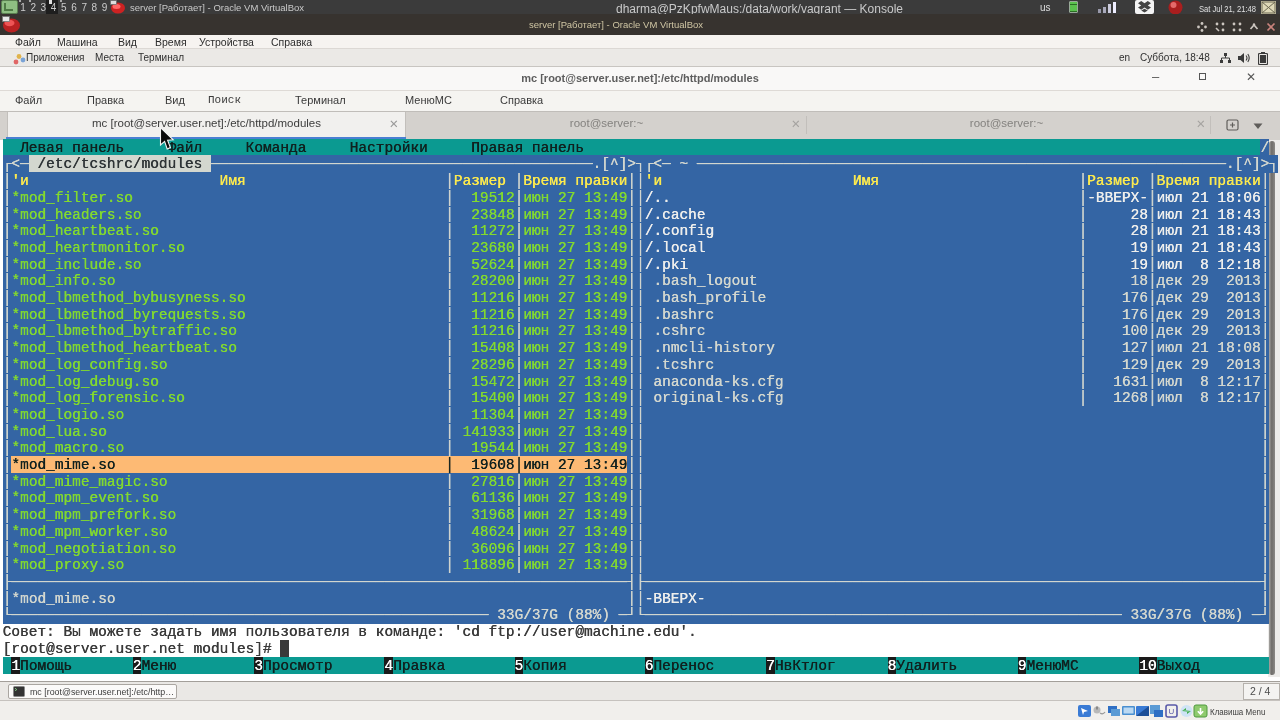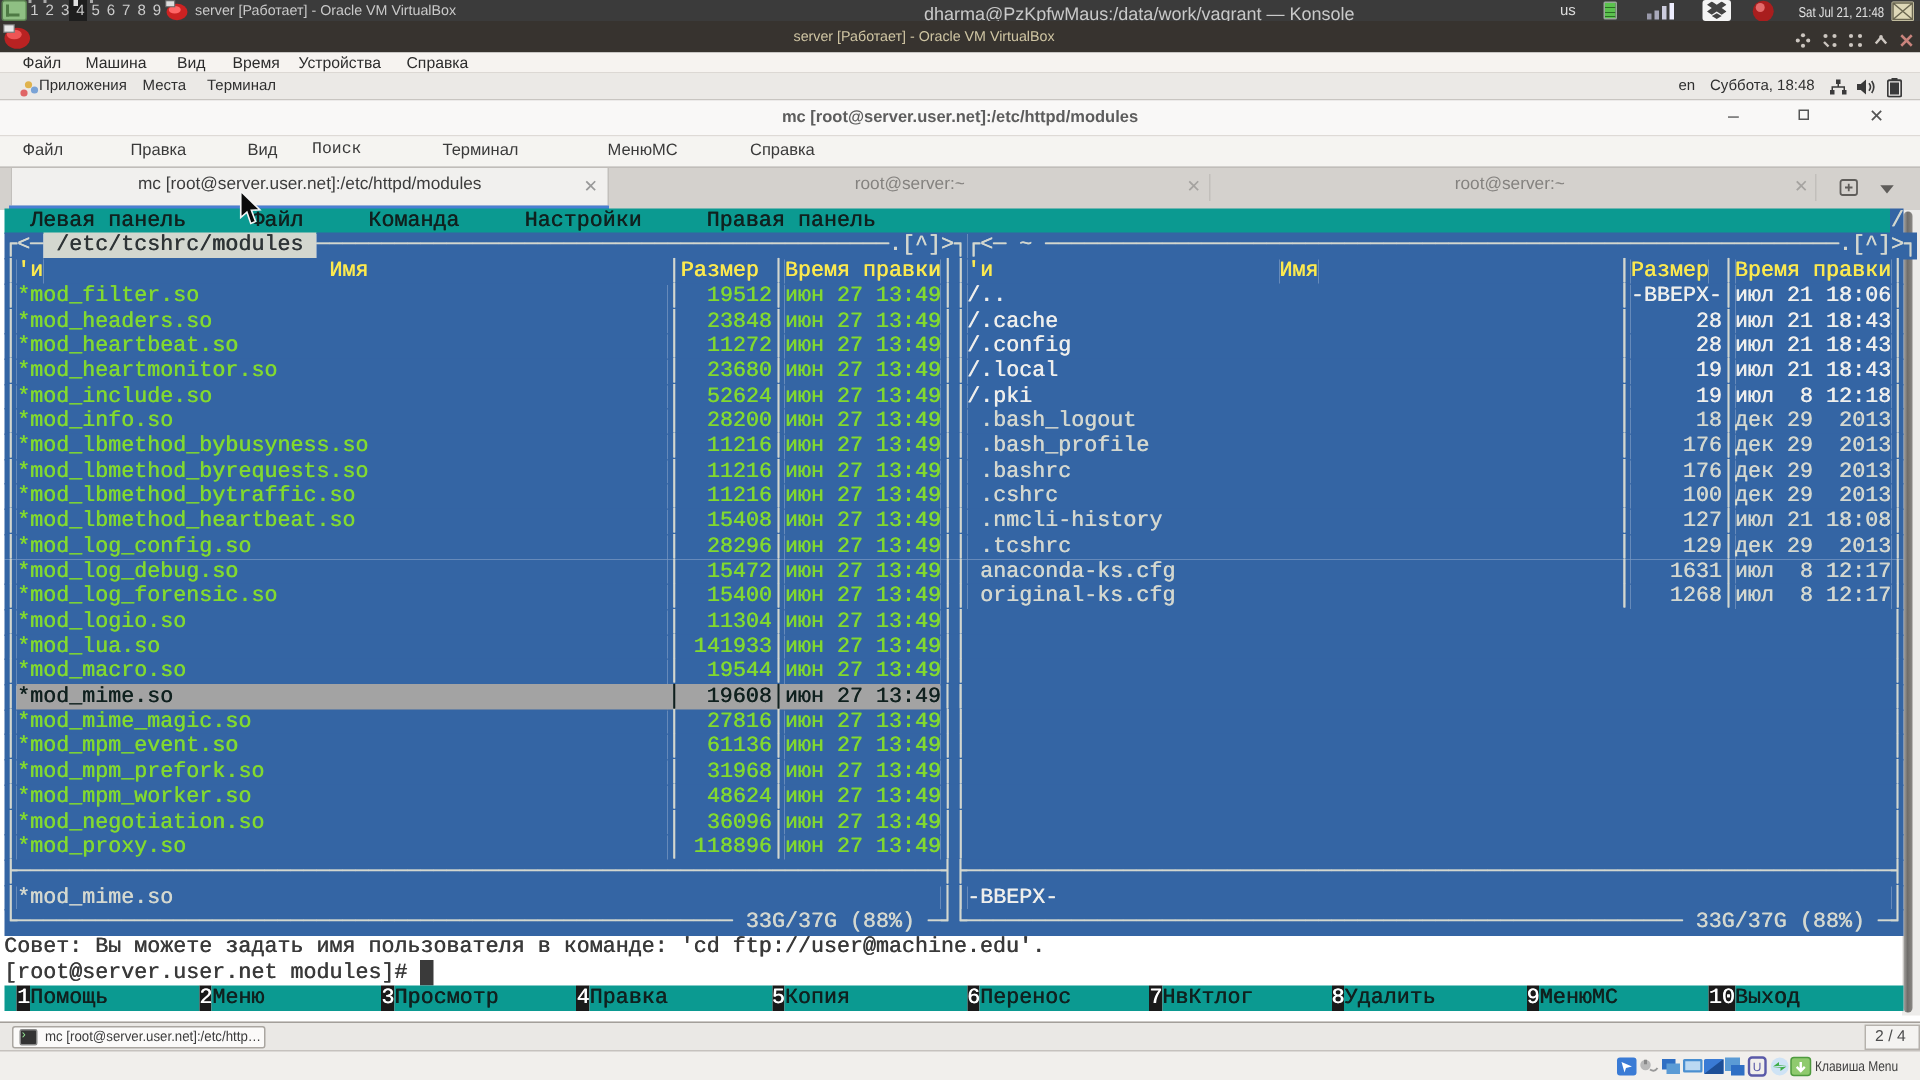--- a/index.html
+++ b/index.html
@@ -16,21 +16,21 @@
 #vbstatus { left:0; top:700px; width:1280px; height:20px; background:#f1efec; border-top:1px solid #c6c2be; }
 pre#mc { position:absolute; left:2.6px; top:0; margin:0;
   font-family:"Liberation Mono",monospace; font-size:14.456px; line-height:16.7px;
   letter-spacing:0.0111px; color:#d3d7cf; text-shadow:0.35px 0 0 currentColor; }
 pre#mc span { white-space:pre; padding-top:0.8px; padding-bottom:0.8px; }
 .b  { background:#3465a4; color:#d3d7cf; }
 .dw { background:#3465a4; color:#eeeeec; }
 .g  { background:#3465a4; color:#82d92f; }
 .y  { background:#3465a4; color:#fbe94f; }
 .rv { background:#d3d7cf; color:#2e3436; }
-.sl { background:#a3a3a3; color:#10211f;text-align:right; }
+.sl { background:#fdba74; color:#10211f;text-align:right; }
 .mt { background:#0b9a91; color:#10211f; }
 .num { background:#1a1a1a; color:#ffffff; }
 .k  { color:#3a3a3a; }
 .cur { background:#3a3a3a; color:#3a3a3a; }
 .hnum { color:#cccccc; font-size:10px; }
 </style></head>
 <body>
 
 <div id="host" class="ab">
   <div class="ab" style="left:1px;top:0;width:17px;height:14px;background:#8fbf83;border:1px solid #5a8150;border-radius:2px;"></div>

